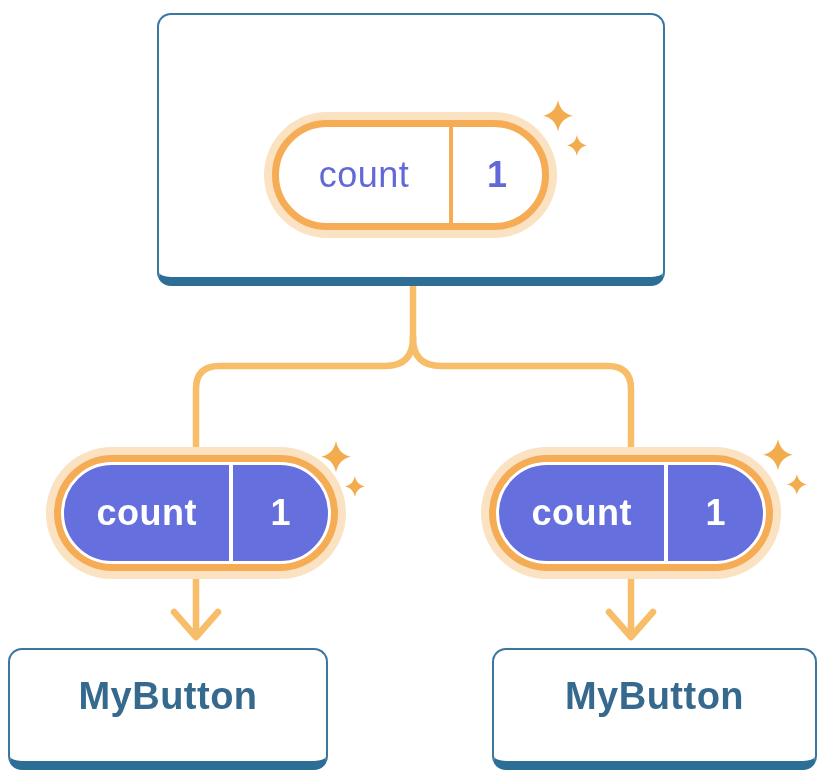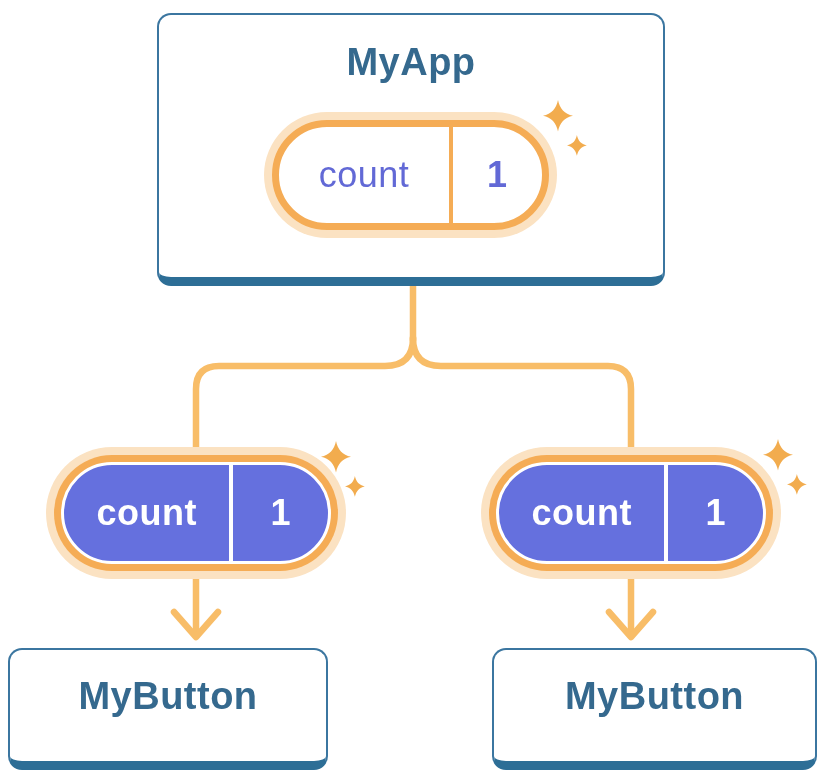--- a/index.html
+++ b/index.html
@@ -74,21 +74,20 @@
     <path d="M413 283 L413 340"></path>
     <path d="M413 338 Q413 366 385 366 L219 366 Q196 366 196 389 L196 452"></path>
     <path d="M413 338 Q413 366 441 366 L608 366 Q631 366 631 389 L631 452"></path>
     <path d="M196 574 L196 630"></path>
     <path d="M174 612 L196 637 L218 612"></path>
     <path d="M631 574 L631 630"></path>
     <path d="M609 612 L631 637 L653 612"></path>
   </svg>
 
   <div class="card card-root">
-    <div class="card-title">MyApp</div>
     <div class="pill pill-light">
       <div class="pill-cell cell-label">count</div>
       <div class="pill-divider"></div>
       <div class="pill-cell cell-value">1</div>
     </div>
   </div>
 
   <div class="pill pill-dark pos-left">
     <div class="pill-cell cell-label">count</div>
     <div class="pill-divider"></div>

